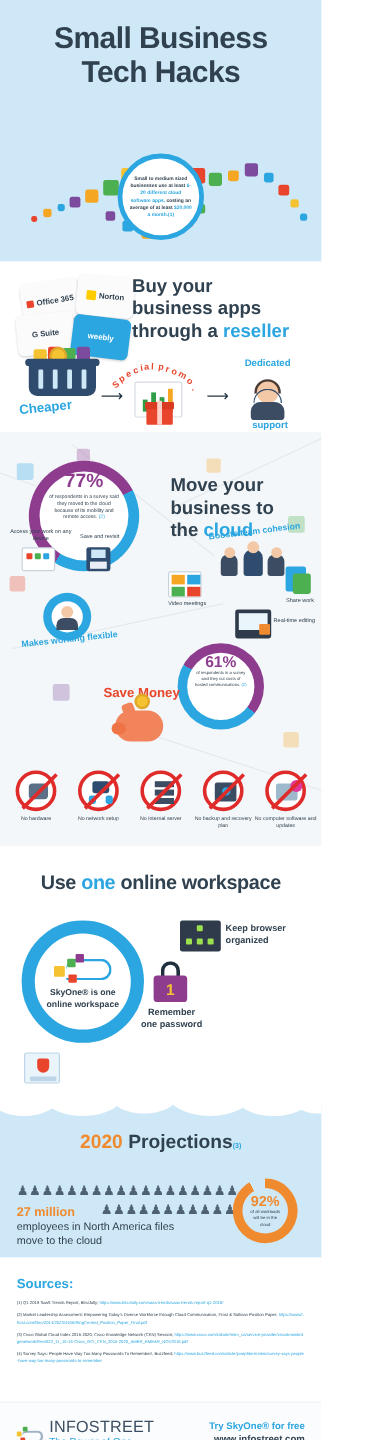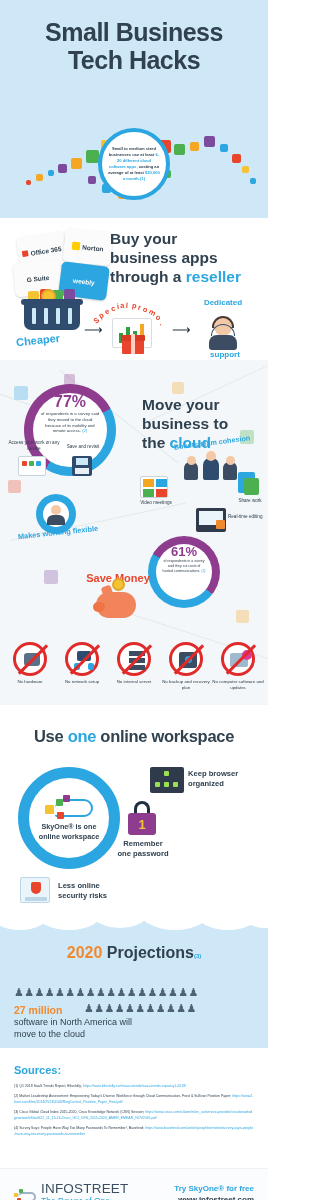--- a/index.html
+++ b/index.html
@@ -556,23 +556,20 @@
     </div>
     <div class="lbl-pw">
       <span>Remember</span><br><span>one password</span>
     </div>
 
 
     <div class="shield-ic">
       <i style="position:absolute;left:10px;top:4px;width:10px;height:12px;background:#e8452c;border-radius:2px 2px 5px 5px;"></i>
       <i style="position:absolute;left:4px;top:19px;width:22px;height:4px;background:#bcd6e8;border-radius:1px;"></i>
     </div>
-    <div class="lbl-sec">
-      <span>Less online</span><br><span>security risks</span>
-    </div>
   </section>
 
   <section class="sec-proj">
     <div class="cloud-top">
       <i style="left:-10px;top:-10px;width:60px;height:34px;"></i>
       <i style="left:34px;top:-16px;width:70px;height:40px;"></i>
       <i style="left:92px;top:-8px;width:56px;height:30px;"></i>
       <i style="left:138px;top:-18px;width:74px;height:42px;"></i>
       <i style="left:196px;top:-10px;width:64px;height:34px;"></i>
       <i style="left:240px;top:-14px;width:50px;height:36px;"></i>
@@ -581,21 +578,31 @@
       <span class="proj-year">2020</span><span> Projections</span><span style="font-size:6px;color:#2ba6e0;">(3)</span>
     </div>
     <div class="people-row" style="left:14px;top:66px;">
       <span>♟♟♟♟♟♟♟♟♟♟♟♟♟♟♟♟♟♟</span>
     </div>
     <div class="people-row" style="left:84px;top:82px;">
       <span>♟♟♟♟♟♟♟♟♟♟♟</span>
     </div>
     <div class="mil">27 million</div>
     <div class="proj-txt">
-      <span>software in North America will</span><br><span>move to the cloud</span>
+      <span>employees in North America files</span><br><span>move to the cloud</span>
+    </div>
+    <div class="orange-donut" style="background:conic-gradient(#f08a2e 0deg 331deg,#cfe8f7 331deg 360deg);">
+      <div class="od-inner">
+        <div style="font-size:12px;font-weight:bold;color:#f08a2e;">92%</div>
+        <div style="font-size:3.6px;line-height:1.4;color:#30414f;text-align:center;">
+          <span>of all workloads</span><br>
+          <span>will be in the</span><br>
+          <span>cloud</span>
+        </div>
+      </div>
     </div>
   </section>
 
   <section class="sec-src">
     <div class="src-title">Sources:</div>
     <div class="src-item">
       <span>(1) Q1 2018 SaaS Trends Report, Blissfully; </span><span class="src-link">https://www.blissfully.com/saas-trends/saas-trends-report-q1-2018/</span>
     </div>
     <div class="src-item">
       <span>(2) Market Leadership Assessment: Empowering Today's Diverse Workforce through Cloud Communication, Frost &amp; Sullivan Position Paper; </span><span class="src-link">https://www2.frost.com/files/2014/2523/4106/RingCentral_Position_Paper_Final.pdf</span>

